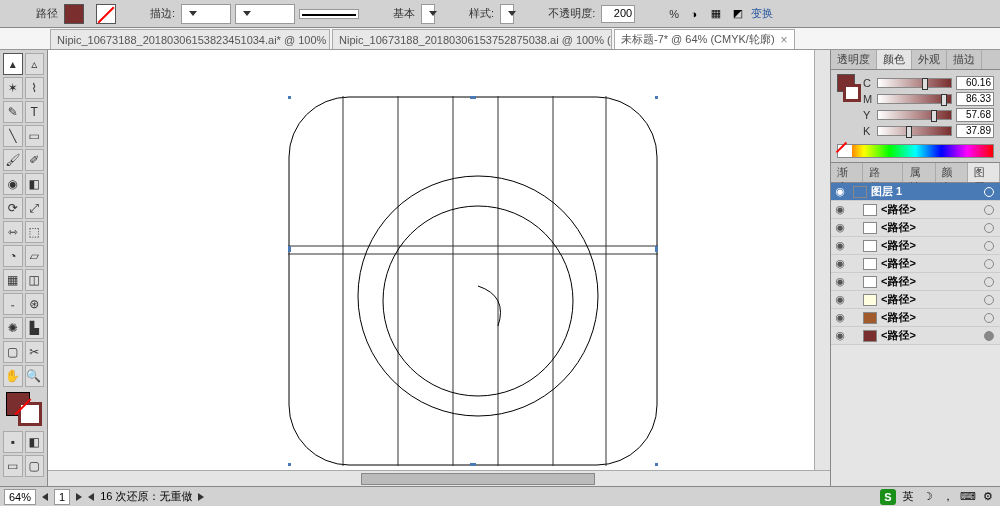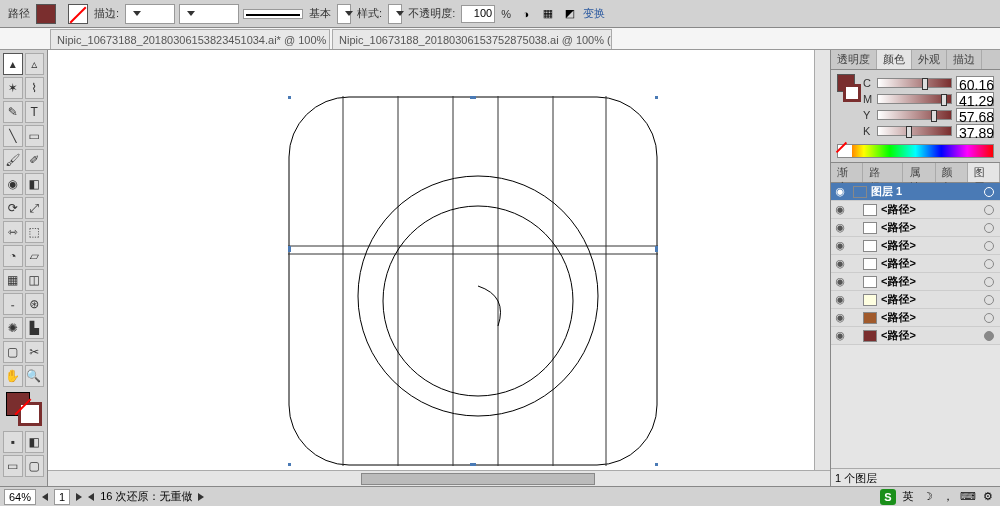--- a/index.html
+++ b/index.html
@@ -1,20 +1,20 @@
 <!DOCTYPE html>
 <html><head>
 <meta charset="utf-8">
 <style>
 * { margin: 0; padding: 0; box-sizing: border-box; font-family: "Microsoft YaHei", Arial, sans-serif; font-size: 11px; }
 body { width: 1000px; height: 506px; background: #d2d2d2; overflow: hidden; display: flex; flex-direction: column; }
 
 
 .top-bar { height: 28px; background: #d2d2d2; display: flex; align-items: center; padding: 0 6px; border-bottom: 1px solid #888; gap: 4px; }
-.top-bar .lbl { color: #333; padding: 0 2px; }
+.top-bar .lbl { color: #333; padding: 0 2px; margin-left: 28px; }
 .swatch { width: 20px; height: 20px; background: #7a2e2e; border: 1px solid #555; display: inline-block; }
 .nofill { width: 20px; height: 20px; background: #fff; border: 1px solid #555; position: relative; display: inline-block; }
 .nofill::after { content: ""; position: absolute; left: -2px; right: -2px; top: 50%; border-top: 2px solid red; transform: rotate(-45deg); }
 .dropdown { height: 20px; background: #fff; border: 1px solid #999; display: inline-flex; align-items: center; padding: 0 4px; position: relative; }
 .dropdown .arr { margin-left: 3px; width: 0; height: 0; border-left: 4px solid transparent; border-right: 4px solid transparent; border-top: 5px solid #333; }
 .stroke-prev { width: 60px; height: 10px; background: #fff; border: 1px solid #999; position: relative; }
 .stroke-prev::after { content: ""; position: absolute; left: 2px; right: 2px; top: 50%; border-top: 2px solid #000; }
 .opacity-box { width: 34px; height: 18px; background: #fff; border: 1px solid #999; text-align: right; padding: 1px 2px; }
 .tiny-icon { width: 18px; height: 18px; display: inline-flex; align-items: center; justify-content: center; border: 1px solid transparent; }
 .link { color: #2c5aa0; cursor: pointer; }
@@ -50,21 +50,21 @@
 .panels { width: 170px; background: #d2d2d2; border-left: 1px solid #888; display: flex; flex-direction: column; }
 .panel-tabs { height: 20px; display: flex; background: #c8c8c8; border-bottom: 1px solid #888; }
 .panel-tabs .pt { padding: 2px 6px; color: #444; border-right: 1px solid #aaa; }
 .panel-tabs .pt.active { background: #e5e5e5; }
 
 .color-panel { background: #d2d2d2; padding: 4px 6px; border-bottom: 1px solid #888; }
 .slider-row { display: flex; align-items: center; margin: 2px 0; gap: 4px; }
 .slider-row .ch { width: 10px; color: #333; }
 .slider-row .bar { flex: 1; height: 10px; background: linear-gradient(to right, #fff, #7a2e2e); border: 1px solid #888; position: relative; }
 .slider-row .bar .knob { position: absolute; top: -1px; width: 6px; height: 12px; background: #ddd; border: 1px solid #333; }
-.slider-row .val { width: 38px; height: 14px; background: #fff; border: 1px solid #888; text-align: right; padding: 0 2px; font-size: 14px; }
+.slider-row .val { width: 38px; height: 14px; background: #fff; border: 1px solid #888; text-align: right; padding: 0 2px; font-size: 10px; }
 .spectrum { height: 14px; margin: 4px 0 0 0; background: linear-gradient(to right, red, yellow, lime, cyan, blue, magenta, red); border: 1px solid #888; position: relative; }
 .spectrum .none { position: absolute; left: 0; top: 0; width: 14px; height: 100%; background: #fff; }
 .spectrum .none::after { content: ""; position: absolute; inset: 0; border-top: 2px solid red; transform: rotate(-45deg); }
 
 .layers-panel { flex: 1; background: #e5e5e5; display: flex; flex-direction: column; }
 .layer-row { display: flex; align-items: center; height: 18px; border-bottom: 1px solid #ccc; background: #e0e0e0; }
 .layer-row.sel { background: #4a7ab5; color: #fff; }
 .layer-row .eye { width: 18px; text-align: center; color: #555; }
 .layer-row.sel .eye { color: #fff; }
 .layer-row .sw { width: 14px; height: 12px; border: 1px solid #888; margin: 0 4px; }
@@ -103,34 +103,38 @@
   <span class="stroke-prev"></span>
   <span class="lbl">基本</span>
   <span class="dropdown" style="width:14px;">
       <span class="arr"></span>
     </span>
   <span class="lbl">样式:</span>
   <span class="dropdown" style="width:14px;">
       <span class="arr"></span>
     </span>
   <span class="lbl">不透明度:</span>
-  <span class="opacity-box">100</span>
+  <span class="opacity-box">200</span>
   <span class="lbl">%</span>
   <span class="tiny-icon">◑</span>
   <span class="tiny-icon">▦</span>
   <span class="tiny-icon">◩</span>
   <span class="link">变换</span>
 </div>
 
 <div class="tab-bar">
   <div class="tab">
       <span>Nipic_10673188_20180306153823451034.ai* @ 100% (R...</span>
     </div>
   <div class="tab">
       <span>Nipic_10673188_20180306153752875038.ai @ 100% (RG...</span>
+    </div>
+  <div class="tab active">
+      <span>未标题-7* @ 64% (CMYK/轮廓)</span>
+      <span class="close">×</span>
     </div>
 </div>
 
 <div class="main">
 
   <div class="toolbox">
     <div class="pair">
         <div class="tool active">▴</div>
         <div class="tool">▵</div>
       </div>
@@ -259,21 +263,21 @@
               <div class="bar">
                 <div class="knob" style="left:60%"></div>
               </div>
               <span class="val">60.16</span>
             </div>
           <div class="slider-row">
               <span class="ch">M</span>
               <div class="bar">
                 <div class="knob" style="left:86%"></div>
               </div>
-              <span class="val">41.29</span>
+              <span class="val">86.33</span>
             </div>
           <div class="slider-row">
               <span class="ch">Y</span>
               <div class="bar">
                 <div class="knob" style="left:72%"></div>
               </div>
               <span class="val">57.68</span>
             </div>
           <div class="slider-row">
               <span class="ch">K</span>
@@ -355,21 +359,20 @@
           </div>
           <div class="layer-row">
             <span class="eye">◉</span>
             <span class="ind"></span>
             <span class="sw" style="background:#7a2e2e"></span>
             <span class="nm">&lt;路径&gt;</span>
             <span class="ring" style="background:#888"></span>
           </div>
         </div>
       <div style="flex:1"></div>
-      <div style="height:18px;border-top:1px solid #aaa;padding:2px 4px;">1 个图层</div>
     </div>
   </div>
 </div>
 
 <div class="status">
   <span class="box">64%</span>
   <span class="tri l"></span>
   <span class="box">1</span>
   <span class="tri r"></span>
   <span class="tri l"></span>

